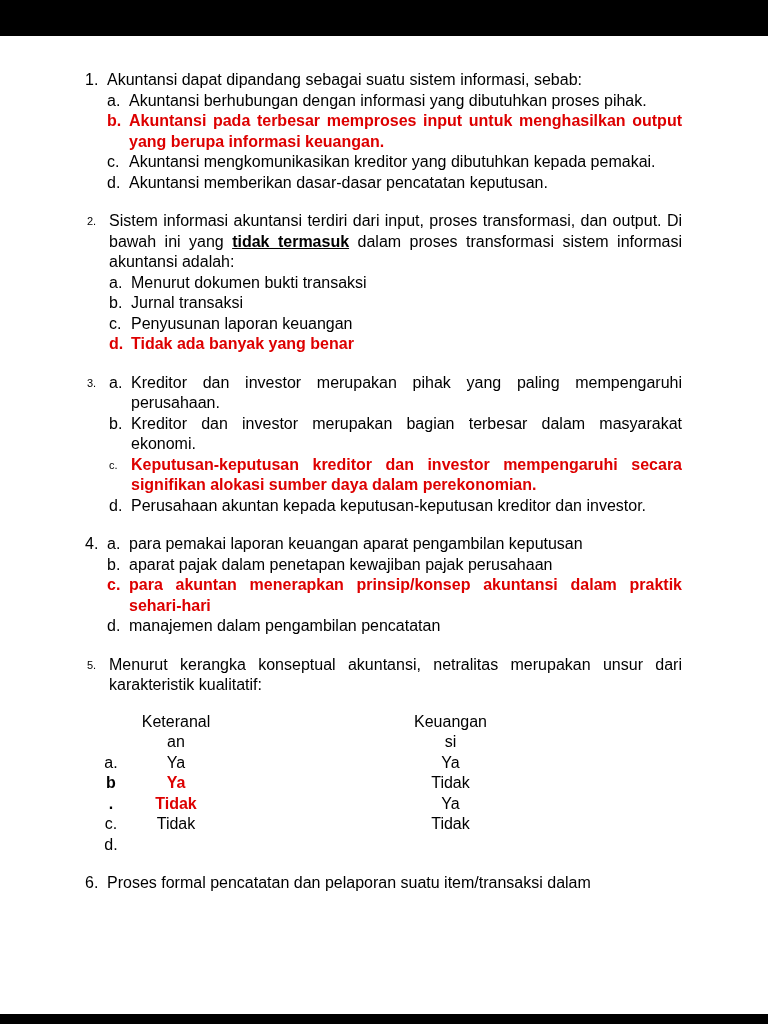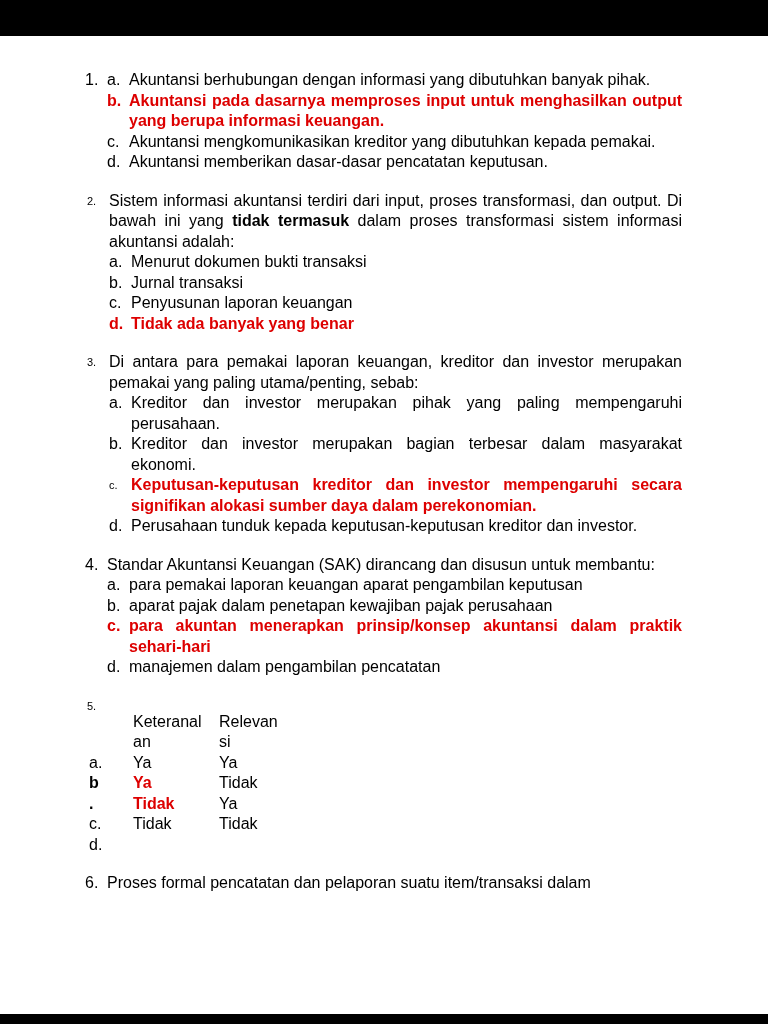--- a/index.html
+++ b/index.html
@@ -22,45 +22,46 @@
   .qnum.small{font-size:11px;line-height:20.5px;padding-left:2px;}
   .qbody{flex:1;min-width:0;}
   .stem{text-align:justify;}
   .opt{display:flex;}
   .letter{flex:0 0 22px;}
   .letter.small{font-size:11px;line-height:20.5px;}
   .otext{flex:1;min-width:0;text-align:justify;}
   .seg.normal{}
   .red{color:var(--answer-red,#dd0000);font-weight:700;}
   .bold{font-weight:700;}
-  .bold-underline{font-weight:700;}
+  .bold-underline{font-weight:700;text-decoration:underline;}
   .tbl{margin-top:16px;margin-left:-20px;}
-  .trow{display:flex;}
+  .trow{display:flex;text-align:center;}
   .tletter{flex:0 0 44px;}
   .tcol1{flex:0 0 86px;}
   .tcol2{flex:1;}
   .th{white-space:pre-line;}
 </style>
 </head>
 <body>
 
 <div class="bar" id="top-bar"></div>
 
 <div id="content">
   <div id="questions">
       <div class="question">
         <div class="qnum">1.</div>
         <div class="qbody">
+          <div class="stem"><span class="seg normal">Akuntansi dapat dipandang sebagai suatu sistem informasi, sebab:</span></div>
           <div class="opt">
             <div class="letter ">a.</div>
-            <div class="otext"><span class="seg normal">Akuntansi berhubungan dengan informasi yang dibutuhkan banyak pihak.</span></div>
+            <div class="otext"><span class="seg normal">Akuntansi berhubungan dengan informasi yang dibutuhkan proses pihak.</span></div>
           </div>
           <div class="opt">
             <div class="letter red">b.</div>
-            <div class="otext"><span class="seg red">Akuntansi pada dasarnya memproses input untuk menghasilkan output yang berupa informasi keuangan.</span></div>
+            <div class="otext"><span class="seg red">Akuntansi pada terbesar memproses input untuk menghasilkan output yang berupa informasi keuangan.</span></div>
           </div>
           <div class="opt">
             <div class="letter ">c.</div>
             <div class="otext"><span class="seg normal">Akuntansi mengkomunikasikan kreditor yang dibutuhkan kepada pemakai.</span></div>
           </div>
           <div class="opt">
             <div class="letter ">d.</div>
             <div class="otext"><span class="seg normal">Akuntansi memberikan dasar-dasar pencatatan keputusan.</span></div>
           </div>
         </div>
@@ -83,43 +84,41 @@
           </div>
           <div class="opt">
             <div class="letter red">d.</div>
             <div class="otext"><span class="seg red">Tidak ada banyak yang benar</span></div>
           </div>
         </div>
       </div>
       <div class="question">
         <div class="qnum small">3.</div>
         <div class="qbody">
-          <div class="stem"><span class="seg normal">Di antara para pemakai laporan keuangan, kreditor dan investor merupakan pemakai yang paling utama/penting, sebab:</span></div>
           <div class="opt">
             <div class="letter ">a.</div>
             <div class="otext"><span class="seg normal">Kreditor dan investor merupakan pihak yang paling mempengaruhi perusahaan.</span></div>
           </div>
           <div class="opt">
             <div class="letter ">b.</div>
             <div class="otext"><span class="seg normal">Kreditor dan investor merupakan bagian terbesar dalam masyarakat ekonomi.</span></div>
           </div>
           <div class="opt">
             <div class="letter small">c.</div>
             <div class="otext"><span class="seg red">Keputusan-keputusan kreditor dan investor mempengaruhi secara signifikan alokasi sumber daya dalam perekonomian.</span></div>
           </div>
           <div class="opt">
             <div class="letter ">d.</div>
-            <div class="otext"><span class="seg normal">Perusahaan tunduk kepada keputusan-keputusan kreditor dan investor.</span></div>
+            <div class="otext"><span class="seg normal">Perusahaan akuntan kepada keputusan-keputusan kreditor dan investor.</span></div>
           </div>
         </div>
       </div>
       <div class="question">
         <div class="qnum">4.</div>
         <div class="qbody">
-          <div class="stem"><span class="seg normal">Standar Akuntansi Keuangan (SAK) dirancang dan disusun untuk membantu:</span></div>
           <div class="opt">
             <div class="letter ">a.</div>
             <div class="otext"><span class="seg normal">para pemakai laporan keuangan  aparat pengambilan keputusan</span></div>
           </div>
           <div class="opt">
             <div class="letter ">b.</div>
             <div class="otext"><span class="seg normal">aparat pajak  dalam penetapan kewajiban pajak perusahaan</span></div>
           </div>
           <div class="opt">
             <div class="letter red">c.</div>
@@ -127,26 +126,27 @@
           </div>
           <div class="opt">
             <div class="letter ">d.</div>
             <div class="otext"><span class="seg normal">manajemen dalam pengambilan pencatatan</span></div>
           </div>
         </div>
       </div>
       <div class="question">
         <div class="qnum small">5.</div>
         <div class="qbody">
+          <div class="stem"><span class="seg normal">Menurut kerangka konseptual akuntansi, netralitas merupakan unsur dari karakteristik kualitatif:</span></div>
           <div class="tbl">
             <div class="trow">
               <div class="tletter"></div>
               <div class="tcol1 th">Keteranal
 an</div>
-              <div class="tcol2 th">Relevan
+              <div class="tcol2 th">Keuangan
 si</div>
             </div>
             <div class="trow">
               <div class="tletter ">a.</div>
               <div class="tcol1 normal">Ya</div>
               <div class="tcol2 normal">Ya</div>
             </div>
             <div class="trow">
               <div class="tletter bold">b</div>
               <div class="tcol1 red">Ya</div>

